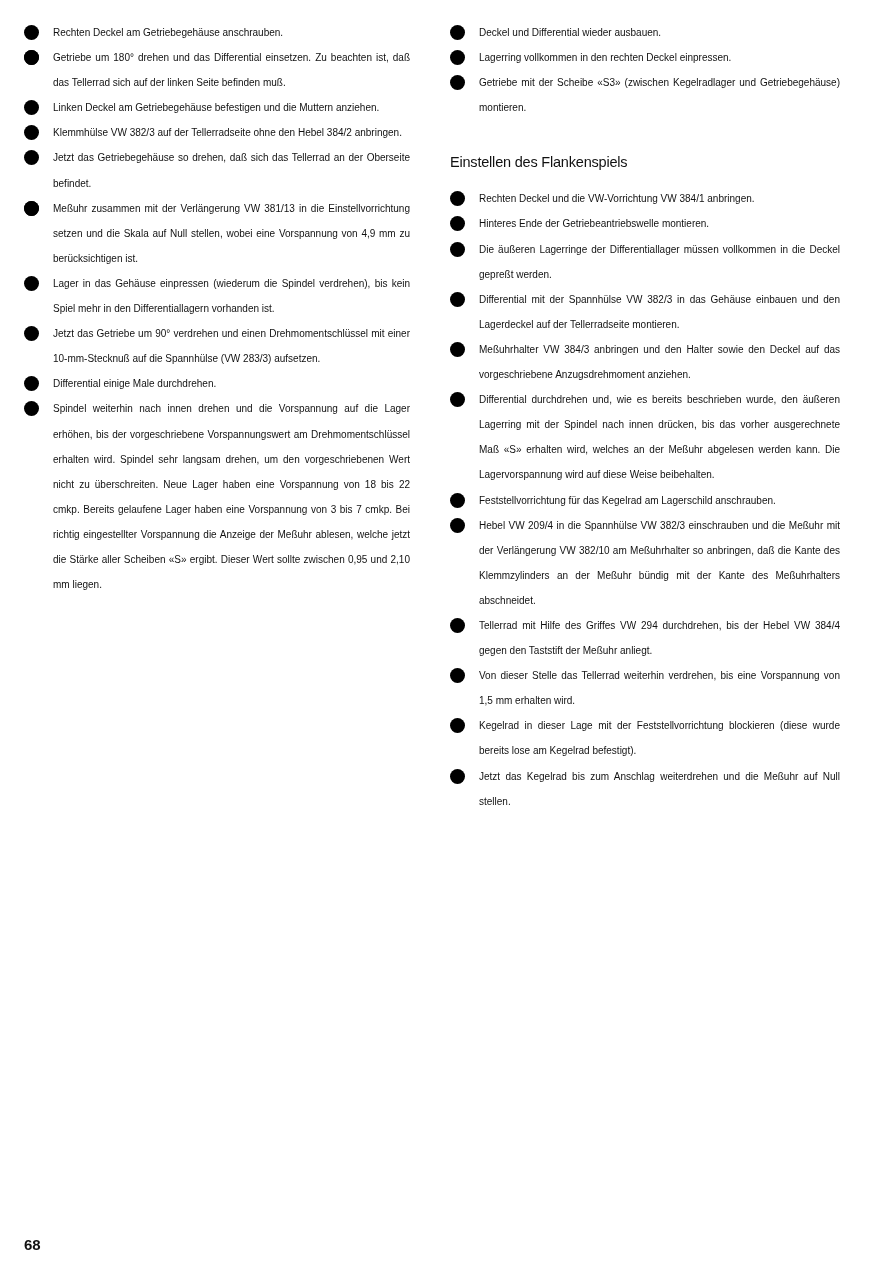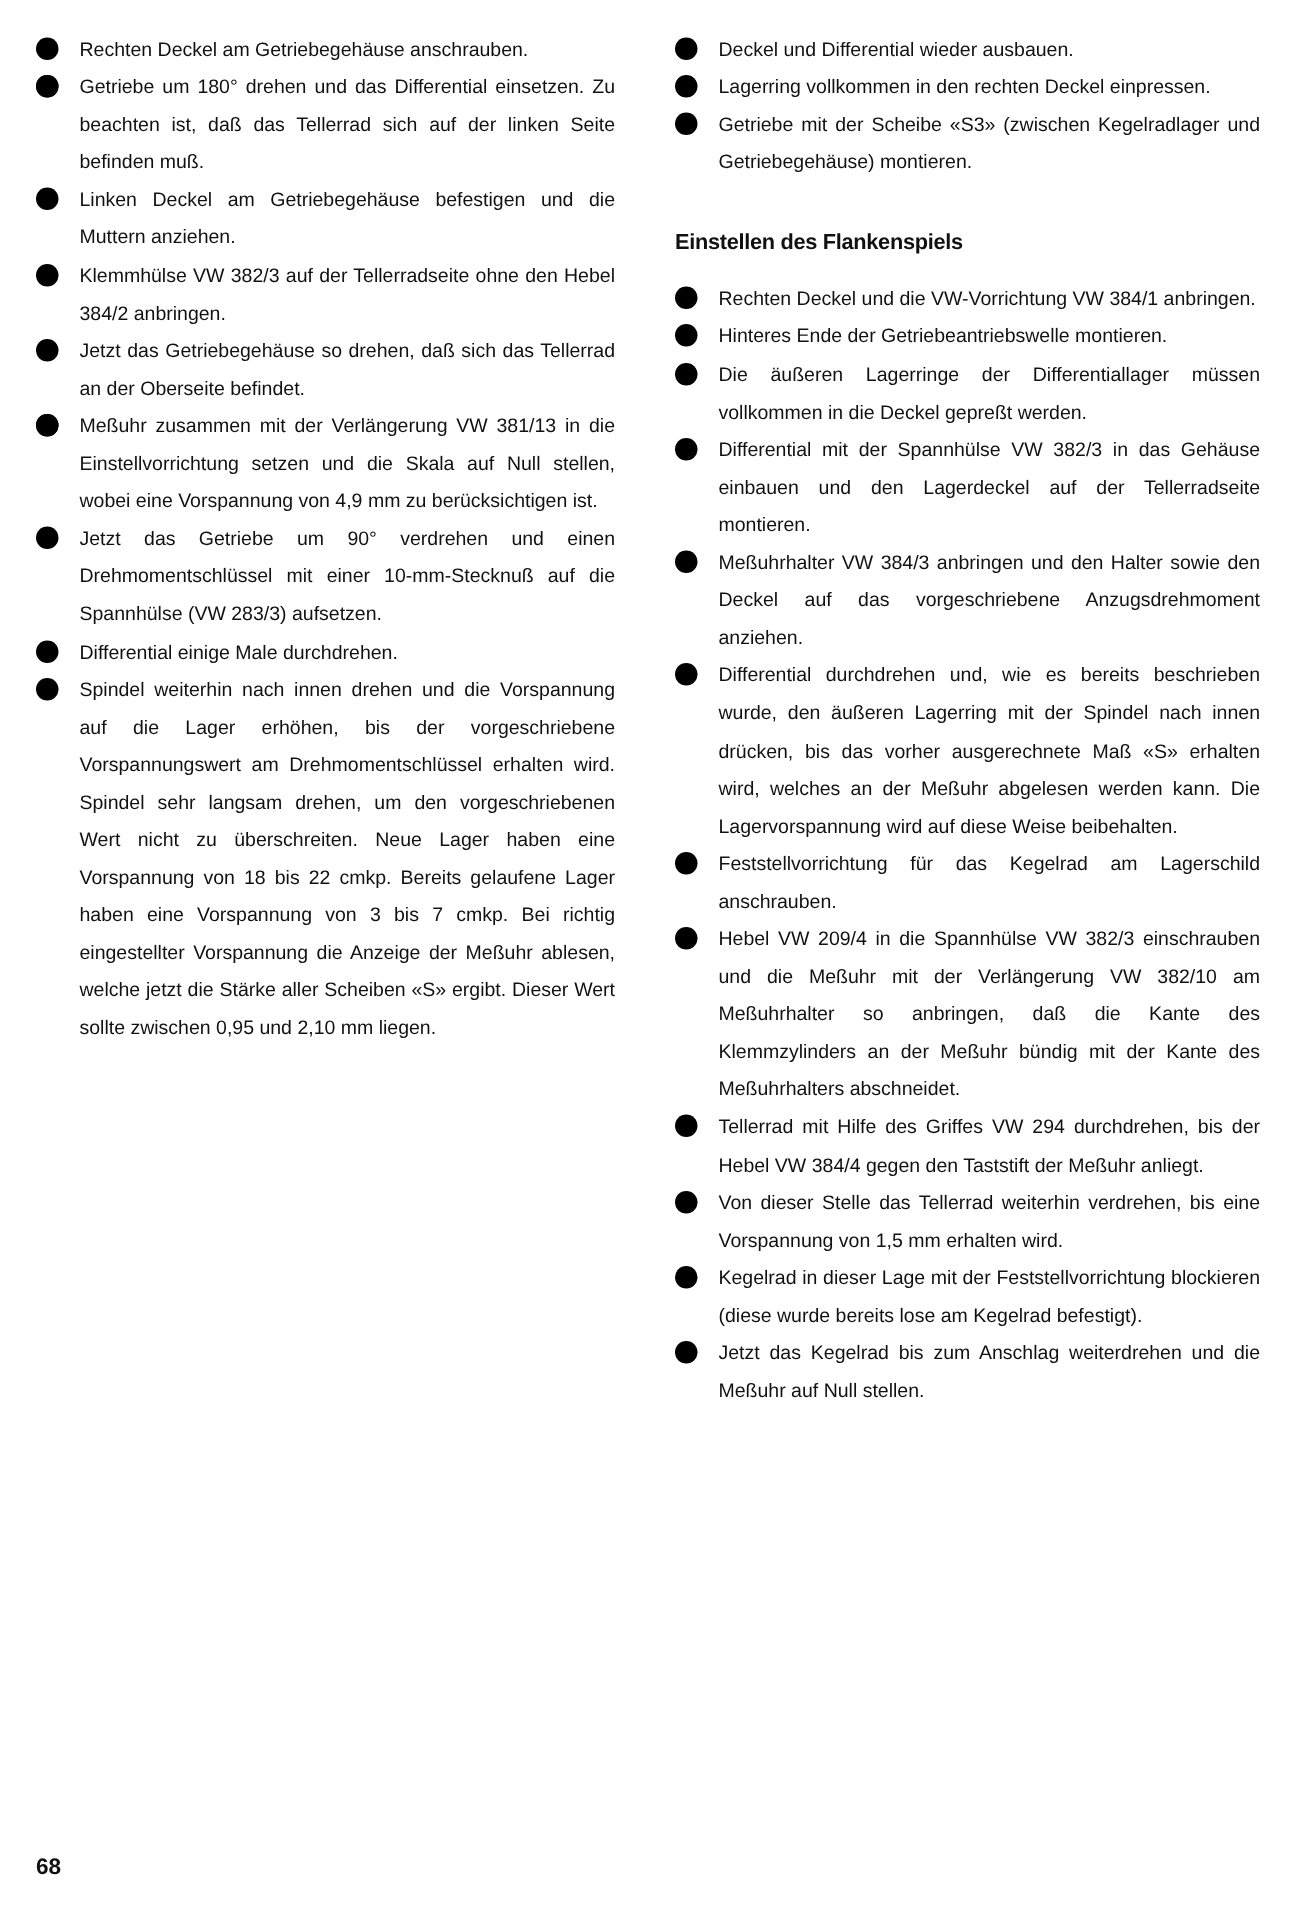--- a/index.html
+++ b/index.html
@@ -3,44 +3,45 @@
   <meta charset="utf-8">
   <style>
     html, body { margin: 0; padding: 0; background: #ffffff; }
     body { width: 871px; height: 1272px; position: relative; overflow: hidden;
            font-family: "Liberation Sans", sans-serif; color: #111111; }
     .page { position: absolute; left: 0; top: 0; width: 871px; height: 1272px; }
     .col { position: absolute; top: 20px; }
     .col-left { left: 24px; width: 386px; }
     .col-right { left: 450px; width: 390px; }
     ul.steps { list-style: none; margin: 0; padding: 0; }
-    ul.steps li { position: relative; padding-left: 29px; font-size: 13px;
+    ul.steps li { position: relative; padding-left: 29px; font-size: 10px;
                   line-height: 25.1px; text-align: justify; margin: 0; }
     ul.steps li .bullet { position: absolute; left: 0; top: 5px; width: 15px; height: 15px;
                           border-radius: 50%; background: #000; }
-    .heading { font-weight: bold; font-size: 14.5px; margin: 32px 0 14px 0;
+    .heading { font-weight: normal; font-size: 14.5px; margin: 32px 0 14px 0;
                line-height: 20px; letter-spacing: -0.2px; }
     .page-number { position: absolute; left: 24px; top: 1236px; font-size: 15px;
                    font-weight: bold; text-align: right; }
   </style>
 </head>
 <body>
 
 <div class="page">
 
   <div class="col col-left">
     <ul class="steps">
       <li style="hyphens:auto;"><span class="bullet"></span><span>Rechten Deckel am Getriebegehäuse anschrauben.</span></li>
       <li><span class="bullet"></span></li>
       <li><span class="bullet"></span><span>Getriebe um 180° drehen und das Differential einsetzen. Zu beachten ist, daß das Tellerrad sich auf der linken Seite befinden muß.</span></li>
       <li><span class="bullet"></span><span>Linken Deckel am Getriebegehäuse befestigen und die Muttern anziehen.</span></li>
       <li><span class="bullet"></span><span>Klemmhülse VW 382/3 auf der Tellerradseite ohne den Hebel 384/2 anbringen.</span></li>
       <li><span class="bullet"></span><span>Jetzt das Getriebegehäuse so drehen, daß sich das Tellerrad an der Oberseite befindet.</span></li>
       <li><span class="bullet"></span></li>
       <li><span class="bullet"></span><span>Meßuhr zusammen mit der Verlängerung VW 381/13 in die Einstellvorrichtung setzen und die Skala auf Null stellen, wobei eine Vorspannung von 4,9 mm zu berücksichtigen ist.</span></li>
+      <li><span class="bullet"></span><span>Lager in das Gehäuse einpressen (wiederum die Spindel verdrehen), bis kein Spiel mehr in den Differentiallagern vorhanden ist.</span></li>
       <li><span class="bullet"></span><span>Jetzt das Getriebe um 90° verdrehen und einen Drehmomentschlüssel mit einer 10-mm-Stecknuß auf die Spannhülse (VW 283/3) aufsetzen.</span></li>
       <li><span class="bullet"></span><span>Differential einige Male durchdrehen.</span></li>
       <li><span class="bullet"></span><span>Spindel weiterhin nach innen drehen und die Vorspannung auf die Lager erhöhen, bis der vorgeschriebene Vorspannungswert am Drehmomentschlüssel erhalten wird. Spindel sehr langsam drehen, um den vorgeschriebenen Wert nicht zu überschreiten. Neue Lager haben eine Vorspannung von 18 bis 22 cmkp. Bereits gelaufene Lager haben eine Vorspannung von 3 bis 7 cmkp. Bei richtig eingestellter Vorspannung die Anzeige der Meßuhr ablesen, welche jetzt die Stärke aller Scheiben «S» ergibt. Dieser Wert sollte zwischen 0,95 und 2,10 mm liegen.</span></li>
     </ul>
   </div>
 
   <div class="col col-right">
     <ul class="steps">
       <li><span class="bullet"></span><span>Deckel und Differential wieder ausbauen.</span></li>
       <li><span class="bullet"></span><span>Lagerring vollkommen in den rechten Deckel einpressen.</span></li>

